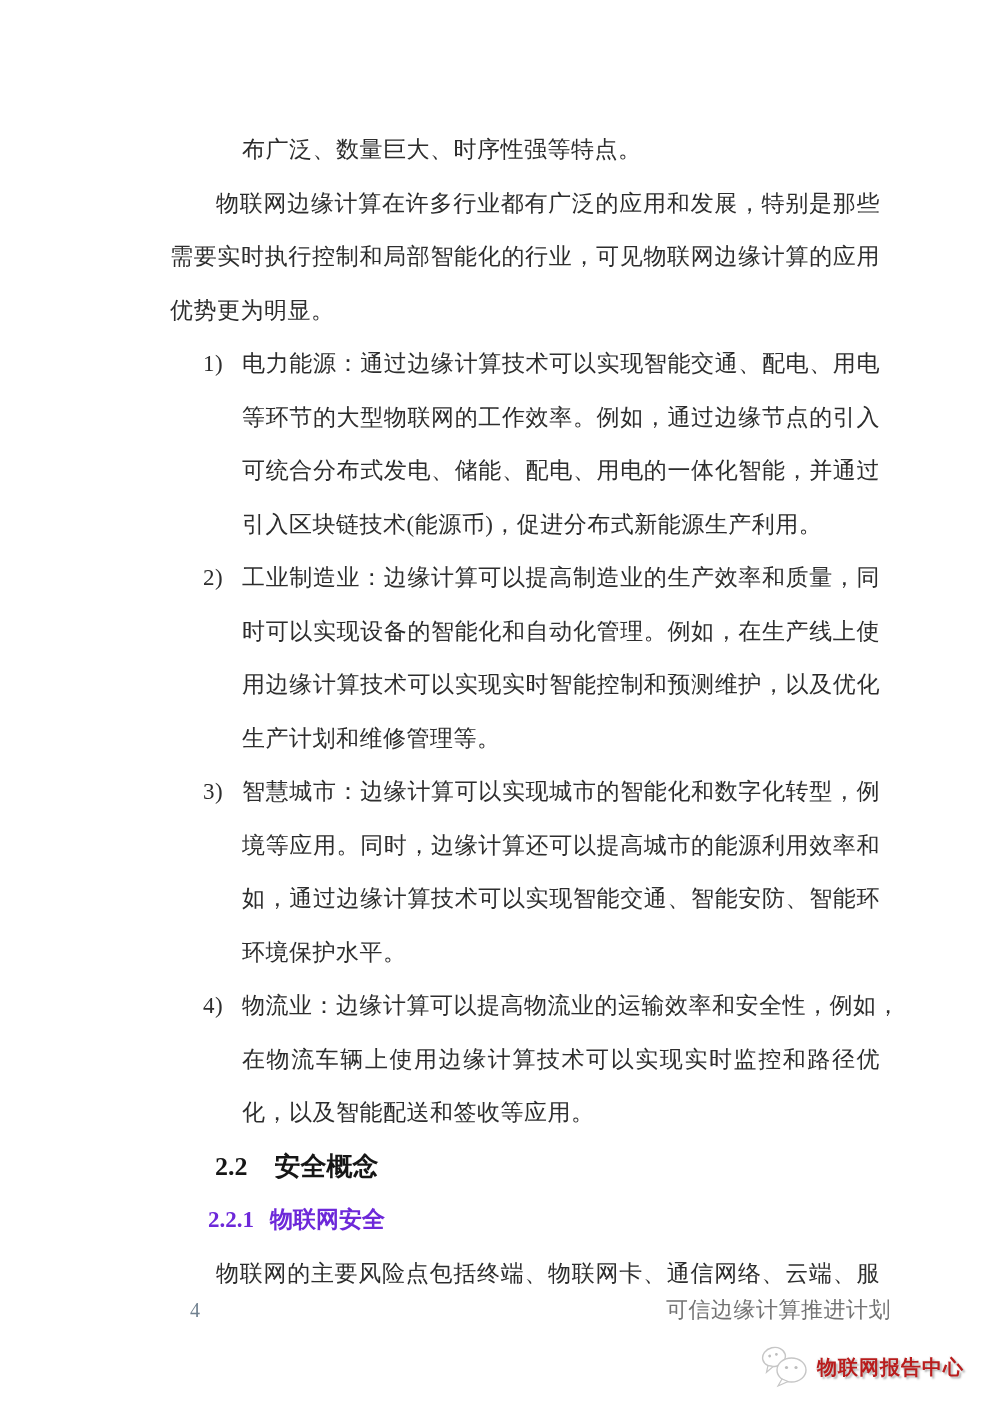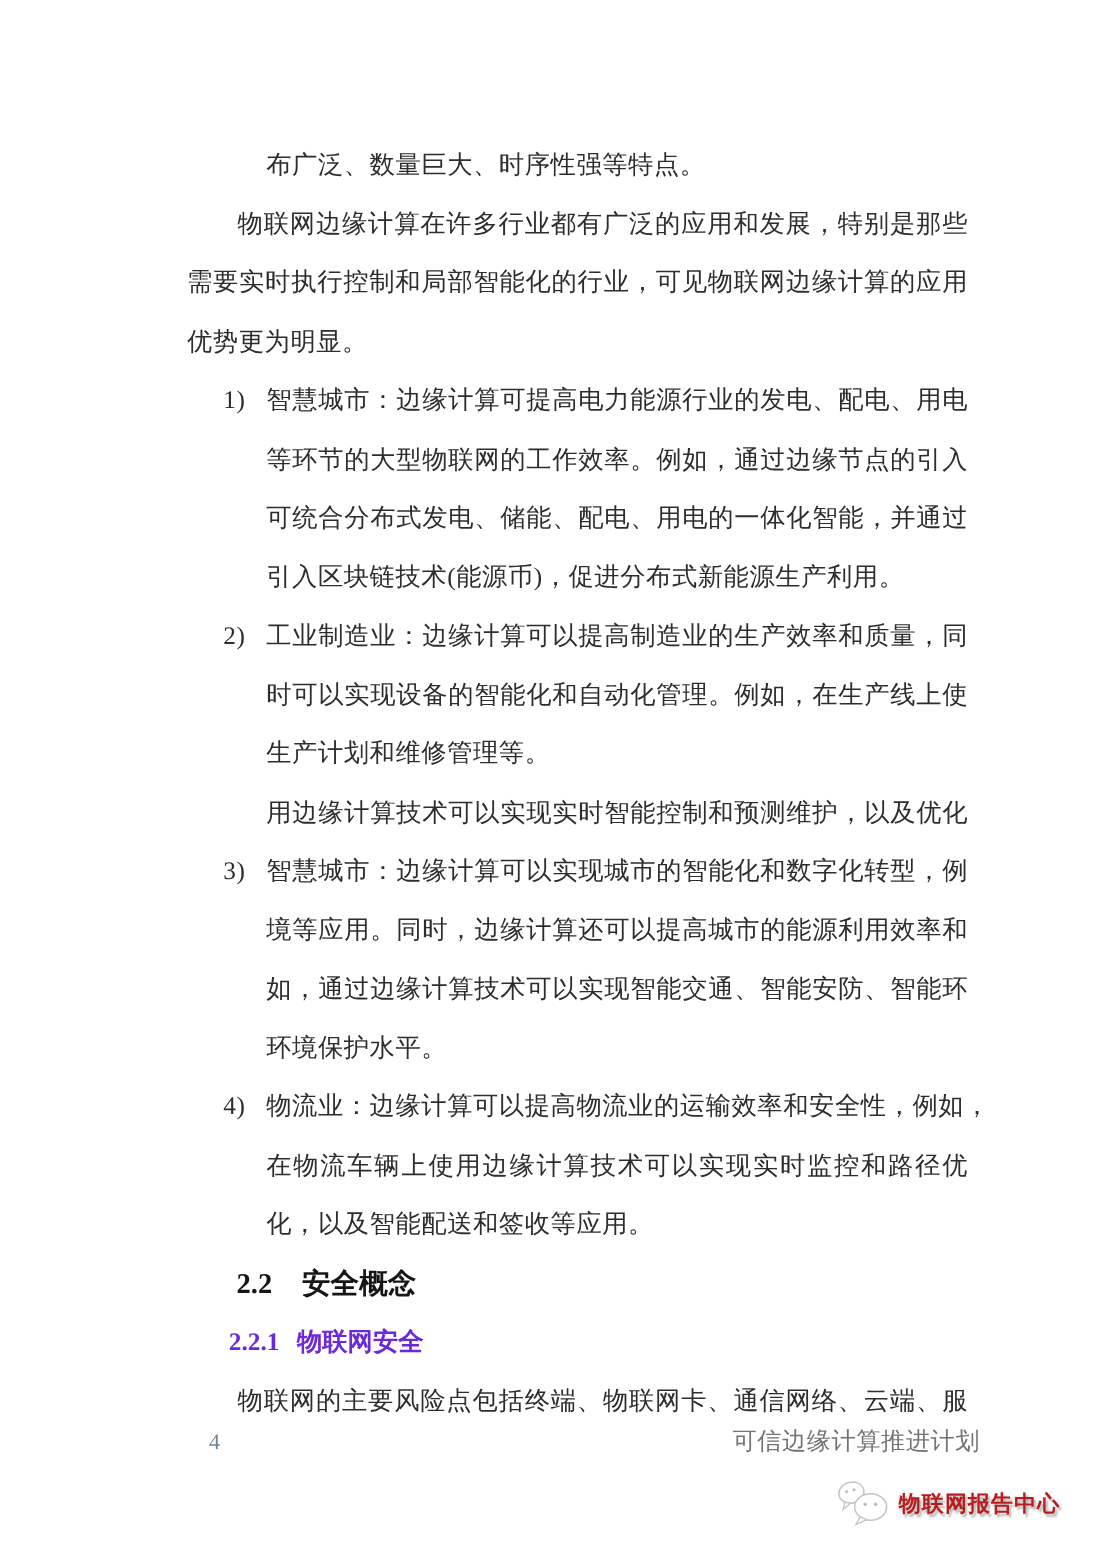--- a/index.html
+++ b/index.html
@@ -97,34 +97,34 @@
     <div class="line hang">布广泛、数量巨大、时序性强等特点。</div>
 
     <section>
       <div class="line indent j">物联网边缘计算在许多行业都有广泛的应用和发展，特别是那些</div>
       <div class="line j">需要实时执行控制和局部智能化的行业，可见物联网边缘计算的应用</div>
       <div class="line">优势更为明显。</div>
     </section>
 
     <section>
       <div class="line li j">
-        <span class="marker">1)</span><span>智慧城市：边缘计算可提高电力能源行业的发电、配电、用电</span>
+        <span class="marker">1)</span><span>电力能源：通过边缘计算技术可以实现智能交通、配电、用电</span>
       </div>
       <div class="line li j">等环节的大型物联网的工作效率。例如，通过边缘节点的引入</div>
       <div class="line li j">可统合分布式发电、储能、配电、用电的一体化智能，并通过</div>
       <div class="line li">引入区块链技术(能源币)，促进分布式新能源生产利用。</div>
     </section>
 
     <section>
       <div class="line li j">
         <span class="marker">2)</span><span>工业制造业：边缘计算可以提高制造业的生产效率和质量，同</span>
       </div>
       <div class="line li j">时可以实现设备的智能化和自动化管理。例如，在生产线上使</div>
+      <div class="line li j">用边缘计算技术可以实现实时智能控制和预测维护，以及优化</div>
       <div class="line li">生产计划和维修管理等。</div>
-      <div class="line li j">用边缘计算技术可以实现实时智能控制和预测维护，以及优化</div>
     </section>
 
     <section>
       <div class="line li j">
         <span class="marker">3)</span><span>智慧城市：边缘计算可以实现城市的智能化和数字化转型，例</span>
       </div>
       <div class="line li j">境等应用。同时，边缘计算还可以提高城市的能源利用效率和</div>
       <div class="line li j">如，通过边缘计算技术可以实现智能交通、智能安防、智能环</div>
       <div class="line li">环境保护水平。</div>
     </section>

